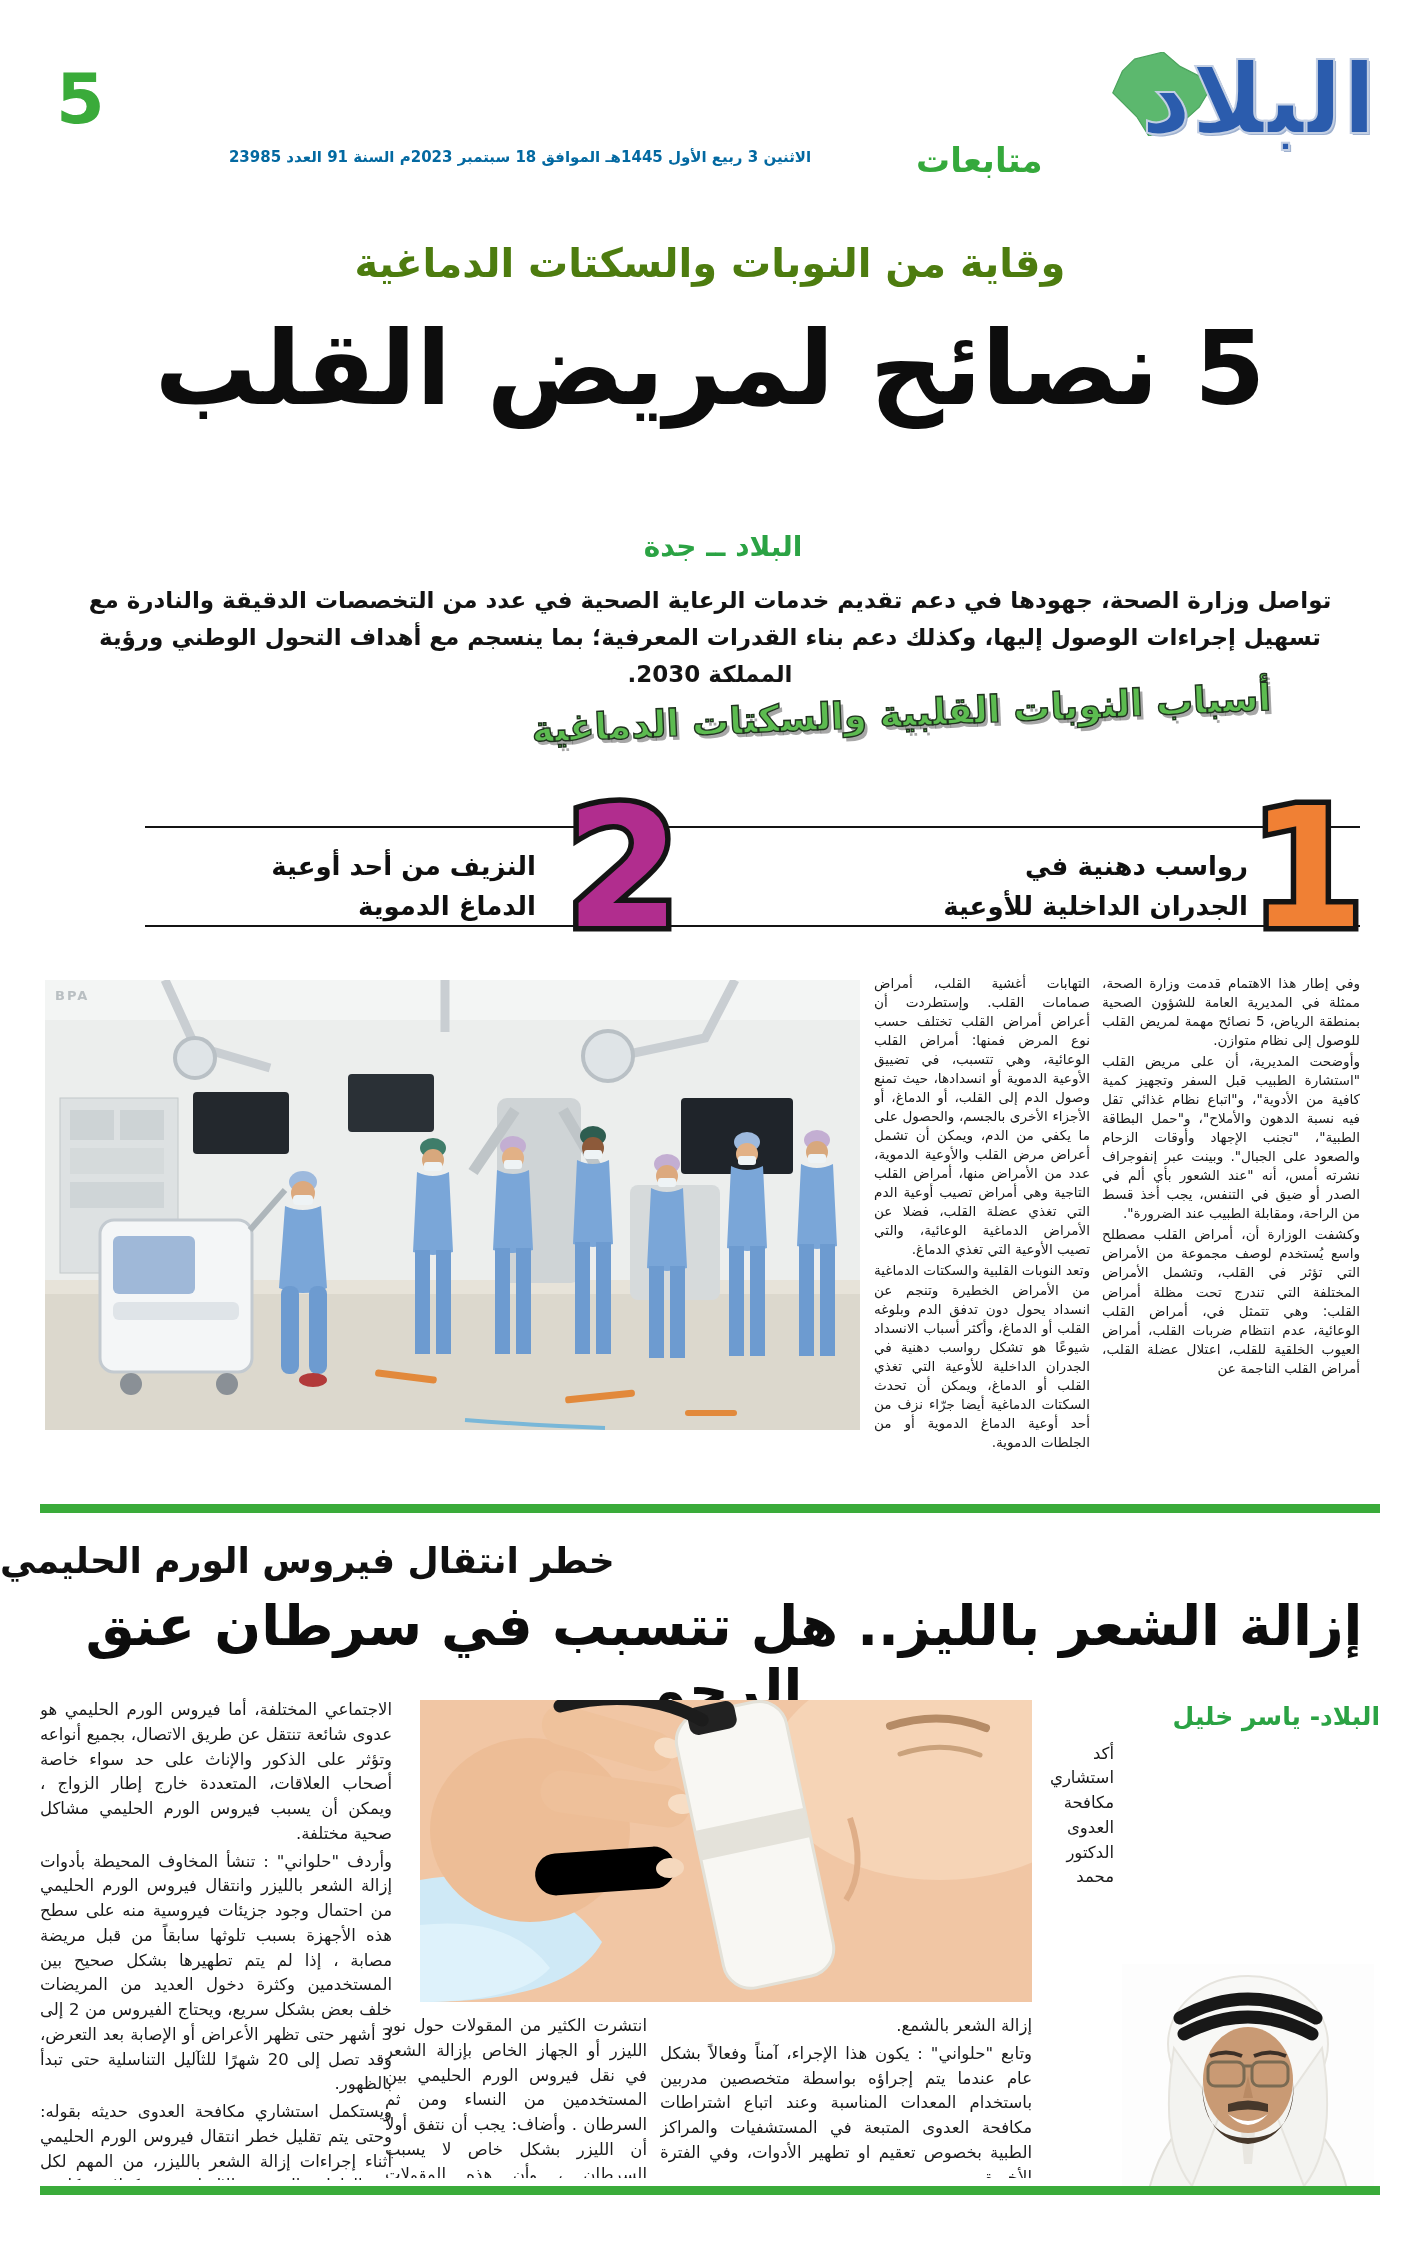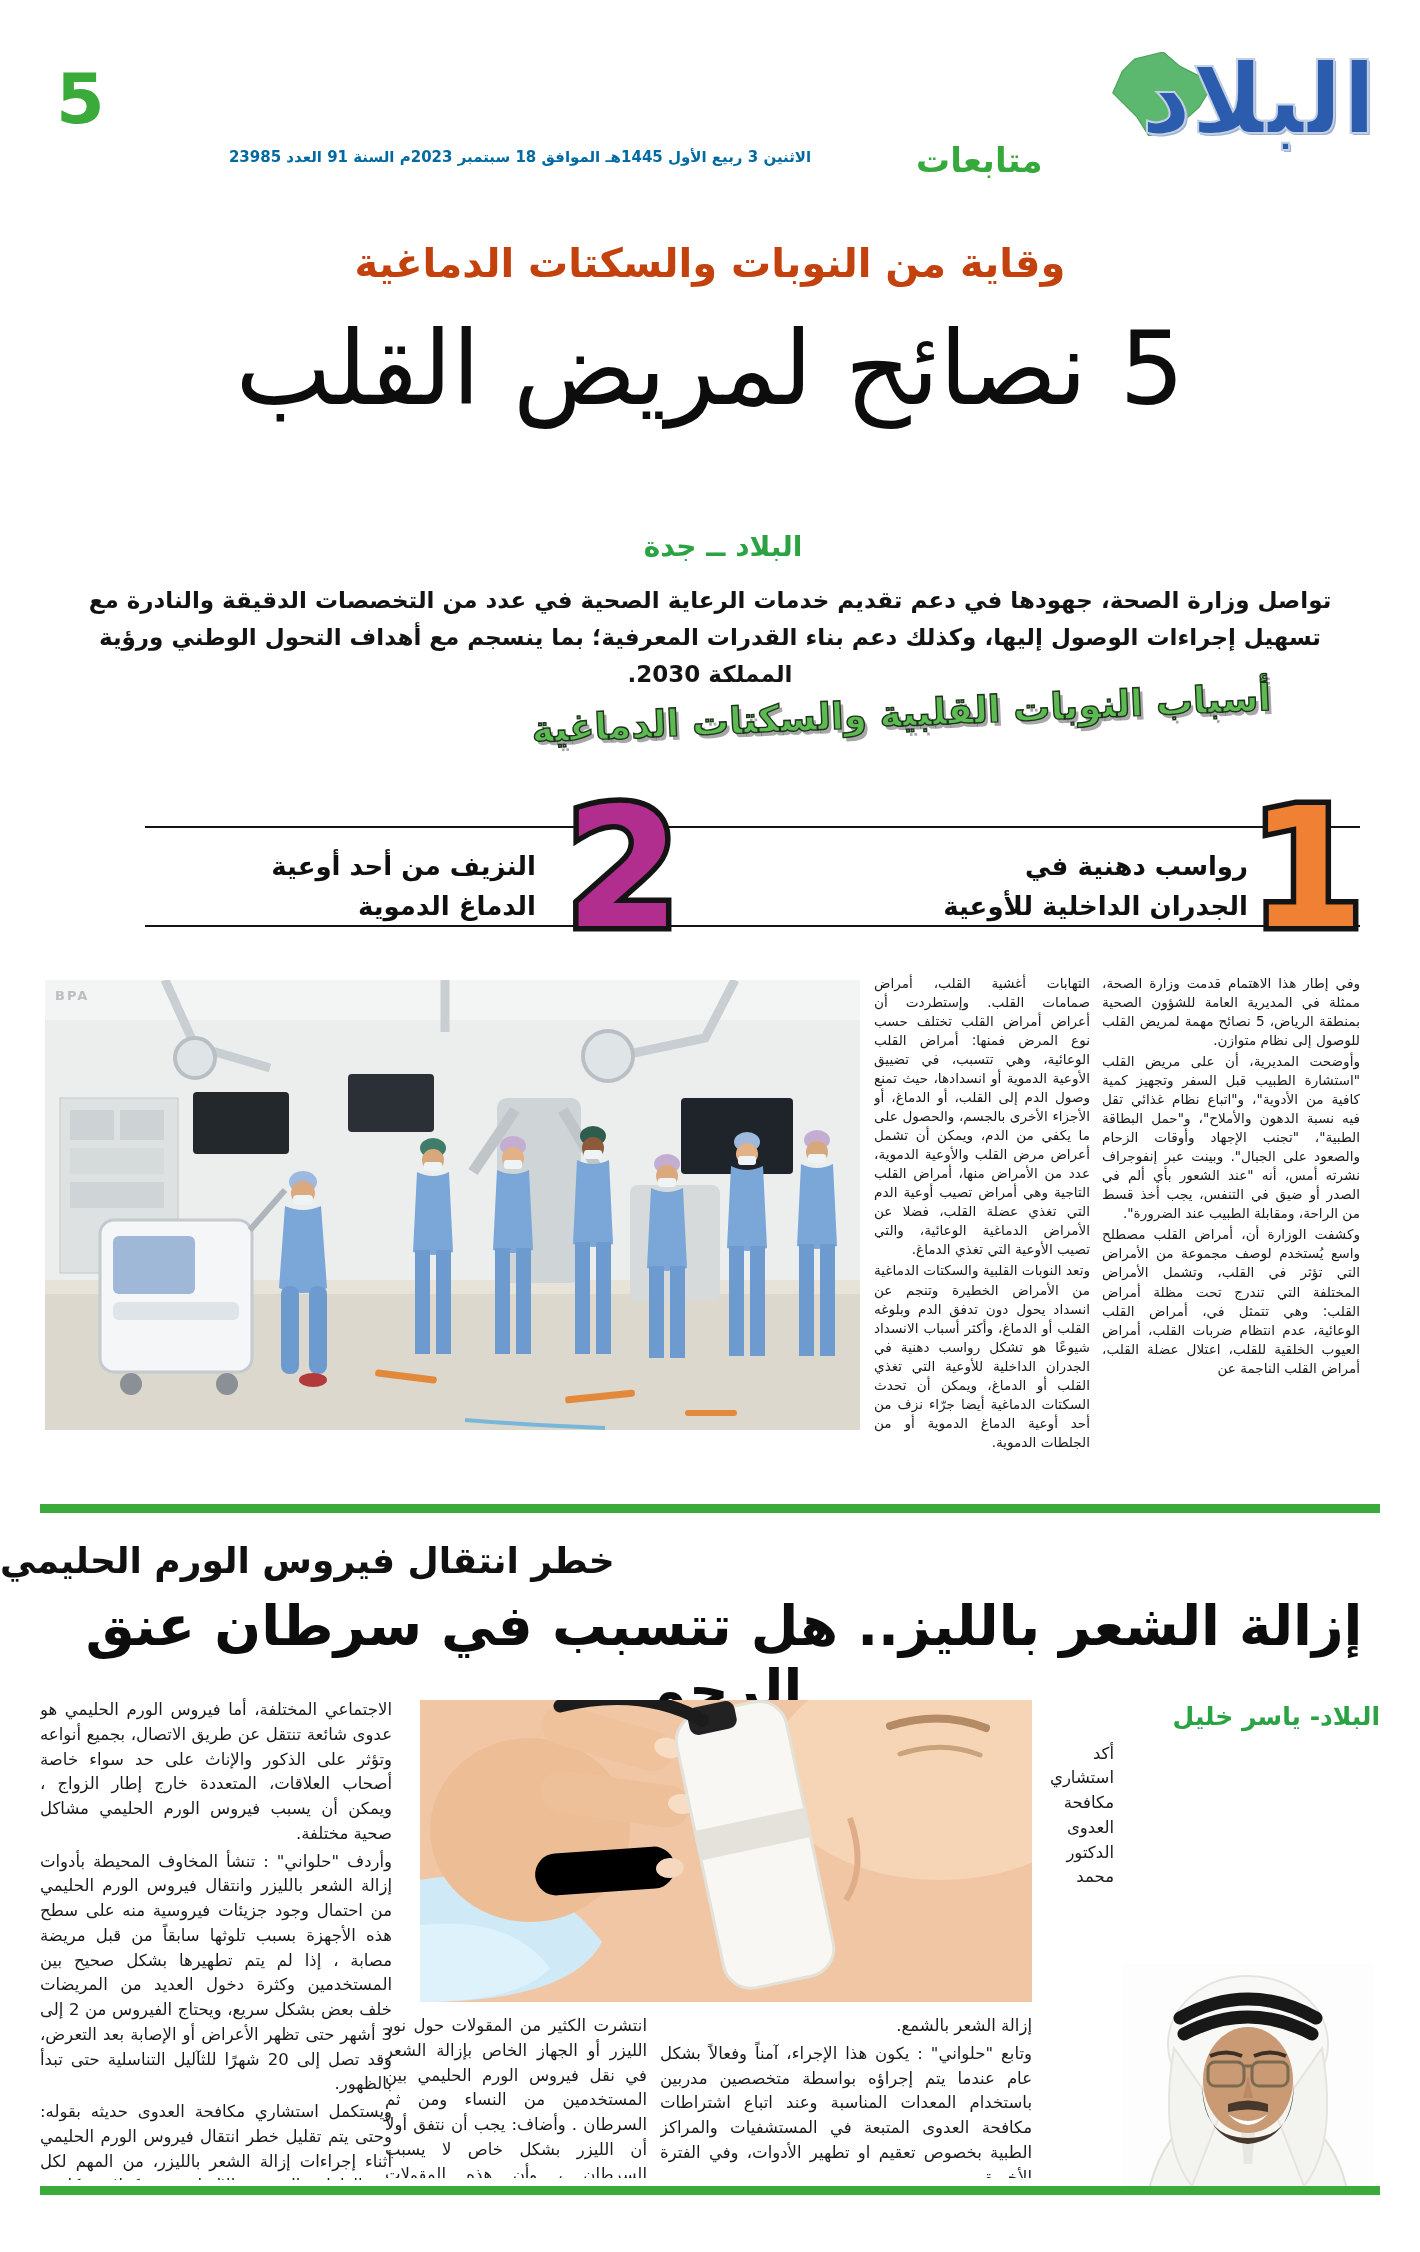--- a/index.html
+++ b/index.html
@@ -9,22 +9,22 @@
   .rtl{direction:rtl;unicode-bidi:plaintext;}
   
   .page-num{left:56px;top:64px;font-size:70px;font-weight:700;color:#3aab3a;line-height:1;}
   .date-line{left:170px;top:148px;width:700px;text-align:center;font-size:15px;font-weight:700;color:#0369a1;}
   .section-name{left:916px;top:124px;font-size:34px;font-weight:700;color:#35a93c;margin-top:16px;}
   .masthead{left:1082px;top:46px;width:296px;height:132px;overflow:hidden;}
   .masthead .paper{position:absolute;right:2px;top:0px;font-size:98px;font-weight:700;color:#2b5cad;
         -webkit-text-stroke:2px #c3cfe3;text-shadow:2px 2px 0 #9fb1cf;line-height:1.1;}
   .masthead svg{position:absolute;left:26px;top:6px;}
   
-  .kicker1{left:0;right:0;top:240px;text-align:center;font-size:40px;font-weight:700;color:#c2410c;}
-  .headline1{left:0;right:0;top:300px;text-align:center;font-size:102px;font-weight:400;color:#0d0d0d;line-height:1.35;}
+  .kicker1{left:0;right:0;top:240px;text-align:center;font-size:40px;font-weight:700;color:#4d7c0f;}
+  .headline1{left:0;right:0;top:300px;text-align:center;font-size:102px;font-weight:700;color:#0d0d0d;line-height:1.35;}
   .byline1{left:0;right:0;top:530px;text-align:center;font-size:28px;font-weight:700;color:#2ba344;padding-left:26px;}
   .lead1{left:70px;right:70px;top:582px;text-align:center;font-size:23px;font-weight:700;line-height:1.6;color:#141414;}
   .info-title{right:150px;top:676px;font-size:37px;font-weight:700;color:#5cbb50;
         -webkit-text-stroke:1.4px #20321f;text-shadow:3px 4px 0 rgba(60,60,60,.45);
         transform:rotate(-2.5deg);transform-origin:right top;}
   .band-lines{left:145px;top:826px;width:1215px;height:97px;border-top:2px solid #141414;border-bottom:2px solid #141414;}
   .big-num{width:110px;height:175px;}
   .num1{left:1252px;top:778px;}
   .num2{left:568px;top:778px;}
   .item-label{font-size:26px;font-weight:700;text-align:right;line-height:1.55;color:#101010;}

